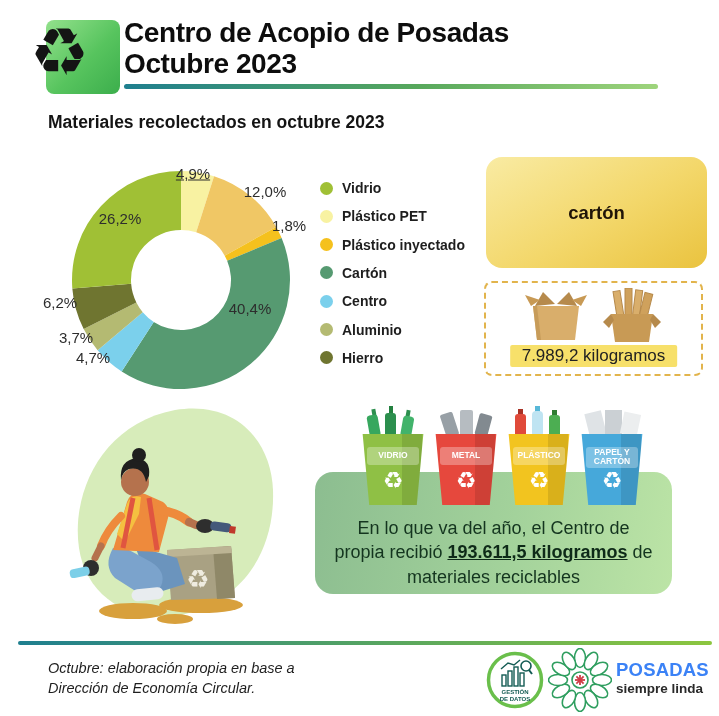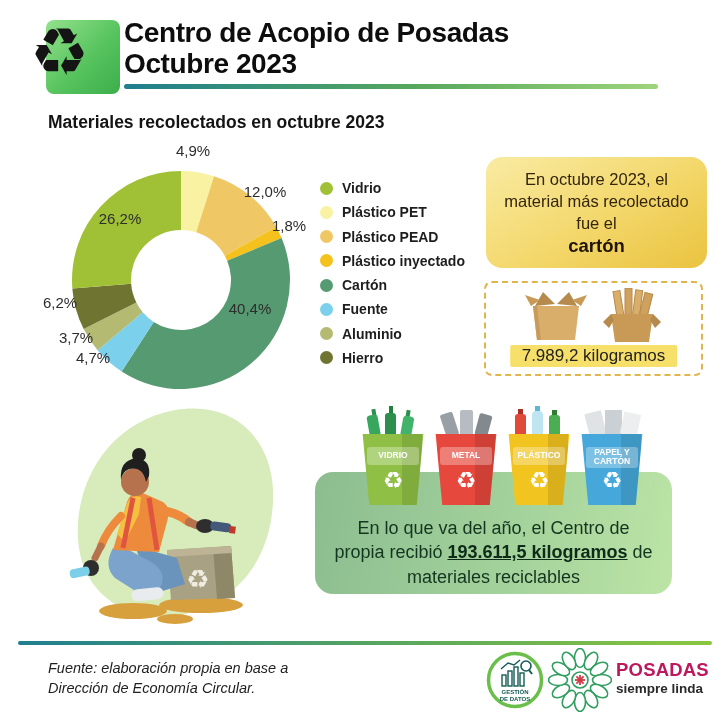--- a/index.html
+++ b/index.html
@@ -14,21 +14,21 @@
     font-family:"DejaVu Sans",sans-serif;}
   .hdr-title{position:absolute;left:124px;top:18px;font-size:28px;font-weight:800;line-height:1.1;
     letter-spacing:-0.4px;color:#0d0d0d;}
   .hdr-underline{position:absolute;left:124px;top:84px;width:534px;height:5px;border-radius:3px;
     background:linear-gradient(90deg,#1f7f8f 0%,#57a85c 55%,#9ed47c 100%);}
   
   .sec-heading{position:absolute;left:48px;top:112px;font-size:17.5px;font-weight:700;color:#141414;}
   
   .donut-wrap{position:absolute;left:66px;top:165px;width:230px;height:230px;}
   .pct{position:absolute;transform:translate(-50%,-50%);font-size:15px;font-weight:500;color:#2d2d2d;white-space:nowrap;}
-  .pct-pet{left:193px;top:150px;}
+  .pct-pet{left:193px;top:173px;text-decoration:underline;}
   .pct-pead{left:265px;top:191px;}
   .pct-iny{left:289px;top:225px;}
   .pct-carton{left:250px;top:308px;}
   .pct-papel{left:93px;top:357px;}
   .pct-alu{left:76px;top:337px;}
   .pct-hierro{left:60px;top:302px;}
   .pct-vidrio{left:120px;top:218px;}
   
   .legend{position:absolute;left:320px;top:180px;height:186px;display:flex;flex-direction:column;justify-content:space-between;}
   .legend-item{display:flex;align-items:center;gap:9px;}
@@ -68,21 +68,21 @@
     padding:44px 16px 0;text-align:center;}
   .year-text{font-size:18px;line-height:1.35;color:#14351f;font-weight:500;}
   .year-text b{font-weight:800;color:#0e2a18;text-decoration:underline;}
   
   .footer-line{position:absolute;left:18px;top:641px;width:694px;height:4px;border-radius:2px;
     background:linear-gradient(90deg,#1f7f8f 0%,#5aa75e 55%,#8cc63f 100%);}
   .source{position:absolute;left:48px;top:658px;font-size:14.5px;font-style:italic;line-height:1.4;color:#1f1f1f;}
   .logo-gestion{position:absolute;left:486px;top:651px;width:58px;height:58px;}
   .logo-flower{position:absolute;left:548px;top:648px;width:64px;height:64px;}
   .brand-block{position:absolute;left:616px;top:659px;}
-  .brand-name{font-size:18.5px;font-weight:800;color:#be185d;letter-spacing:0.2px;}
+  .brand-name{font-size:18.5px;font-weight:800;color:#3b82f6;letter-spacing:0.2px;}
   .brand-tag{font-size:13.5px;font-weight:600;color:#2a2a2a;margin-top:0px;}
 </style>
 </head>
 <body>
 
 <div class="canvas">
 
   <div class="hdr-icon">
     <span class="glyph">♻</span>
   </div>
@@ -118,47 +118,42 @@
   <div class="legend">
     <div class="legend-item">
       <span class="legend-dot" style="background: rgb(160, 192, 53);"></span>
       <span class="legend-label">Vidrio</span>
     </div>
     <div class="legend-item">
       <span class="legend-dot" style="background: rgb(248, 242, 162);"></span>
       <span class="legend-label">Plástico PET</span>
     </div>
     <div class="legend-item">
-      <span class="legend-dot" style="background: rgb(240, 199, 101);"></span>
-      <span class="legend-label">Plástico PEAD</span>
-    </div>
-    <div class="legend-item">
       <span class="legend-dot" style="background: rgb(245, 193, 29);"></span>
       <span class="legend-label">Plástico inyectado</span>
     </div>
     <div class="legend-item">
       <span class="legend-dot" style="background: rgb(86, 154, 113);"></span>
       <span class="legend-label">Cartón</span>
     </div>
     <div class="legend-item">
       <span class="legend-dot" style="background: rgb(123, 208, 236);"></span>
-      <span class="legend-label">Fuente</span>
+      <span class="legend-label">Centro</span>
     </div>
     <div class="legend-item">
       <span class="legend-dot" style="background: rgb(180, 186, 114);"></span>
       <span class="legend-label">Aluminio</span>
     </div>
     <div class="legend-item">
       <span class="legend-dot" style="background: rgb(111, 117, 48);"></span>
       <span class="legend-label">Hierro</span>
     </div>
   </div>
 
   <div class="hl-box">
-    <div class="hl-text">En octubre 2023, el material más recolectado fue el</div>
     <div class="hl-em">cartón</div>
   </div>
 
   <div class="carton-panel">
     <div class="carton-illos">
       <svg width="62" height="56" viewBox="0 0 62 56">
         <polygon points="10,18 18,4 30,16" fill="#b68a4c"></polygon>
         <polygon points="52,18 44,4 32,16" fill="#b68a4c"></polygon>
         <polygon points="6,18 0,7 15,12" fill="#c89a55"></polygon>
         <polygon points="56,18 62,7 47,12" fill="#c89a55"></polygon>
@@ -271,21 +266,21 @@
       <div class="bin-recycle">♻</div>
     </div>
   </div>
 
   <div class="year-box">
     <div class="year-text"><span>En lo que va del año, el Centro de propia recibió </span><b>193.611,5 kilogramos</b><span> de materiales reciclables</span></div>
   </div>
 
   <div class="footer-line"></div>
   <div class="source">
-    <div>Fuente: elaboración propia en base a</div>
+    <div>Octubre: elaboración propia en base a</div>
     <div>Dirección de Economía Circular.</div>
   </div>
 
   <div class="logo-gestion">
     <svg width="58" height="58" viewBox="0 0 58 58">
       <circle cx="29" cy="29" r="26.5" fill="#ffffff" stroke="#6abf4b" stroke-width="3.5"></circle>
       <rect x="16" y="24" width="4" height="11" fill="none" stroke="#145c54" stroke-width="1.4"></rect>
       <rect x="22" y="20" width="4" height="15" fill="none" stroke="#145c54" stroke-width="1.4"></rect>
       <rect x="28" y="16" width="4" height="19" fill="none" stroke="#145c54" stroke-width="1.4"></rect>
       <rect x="34" y="22" width="4" height="13" fill="none" stroke="#145c54" stroke-width="1.4"></rect>

